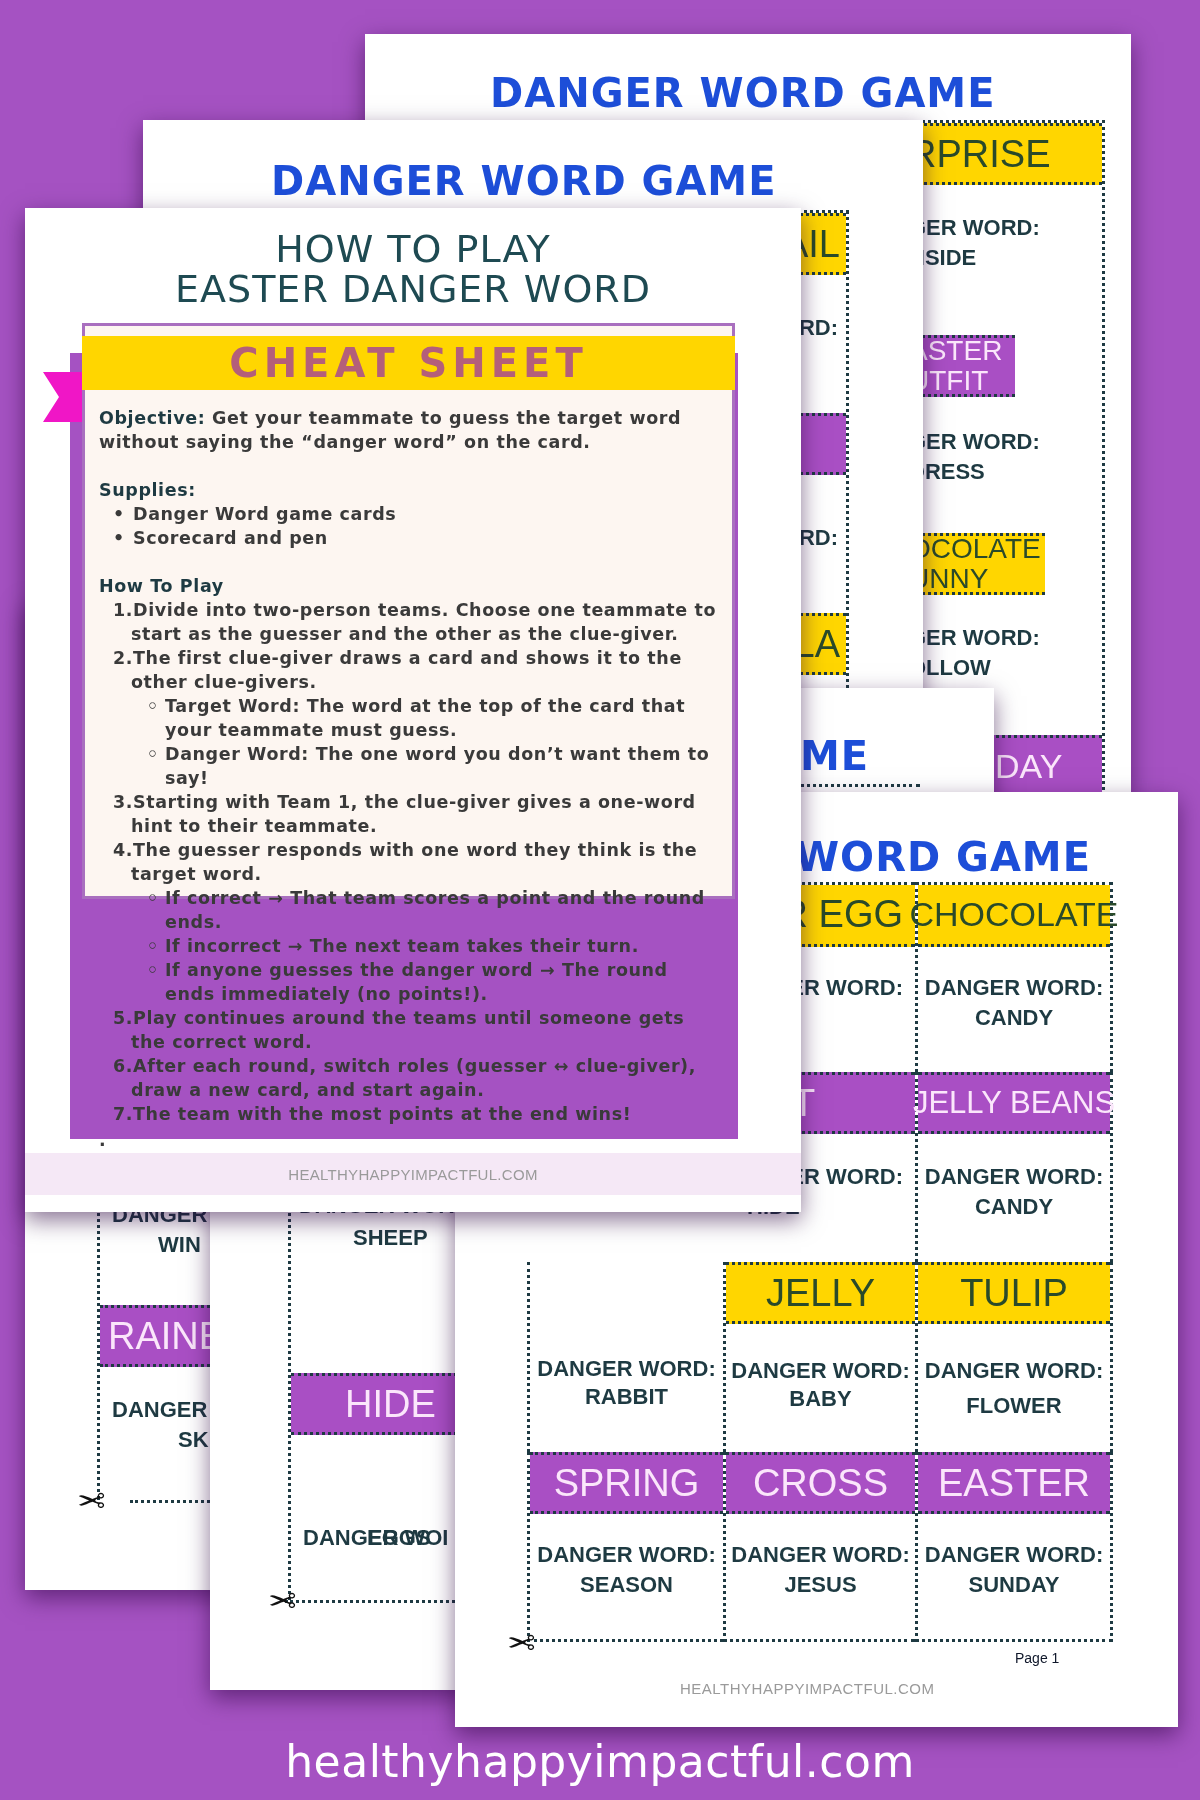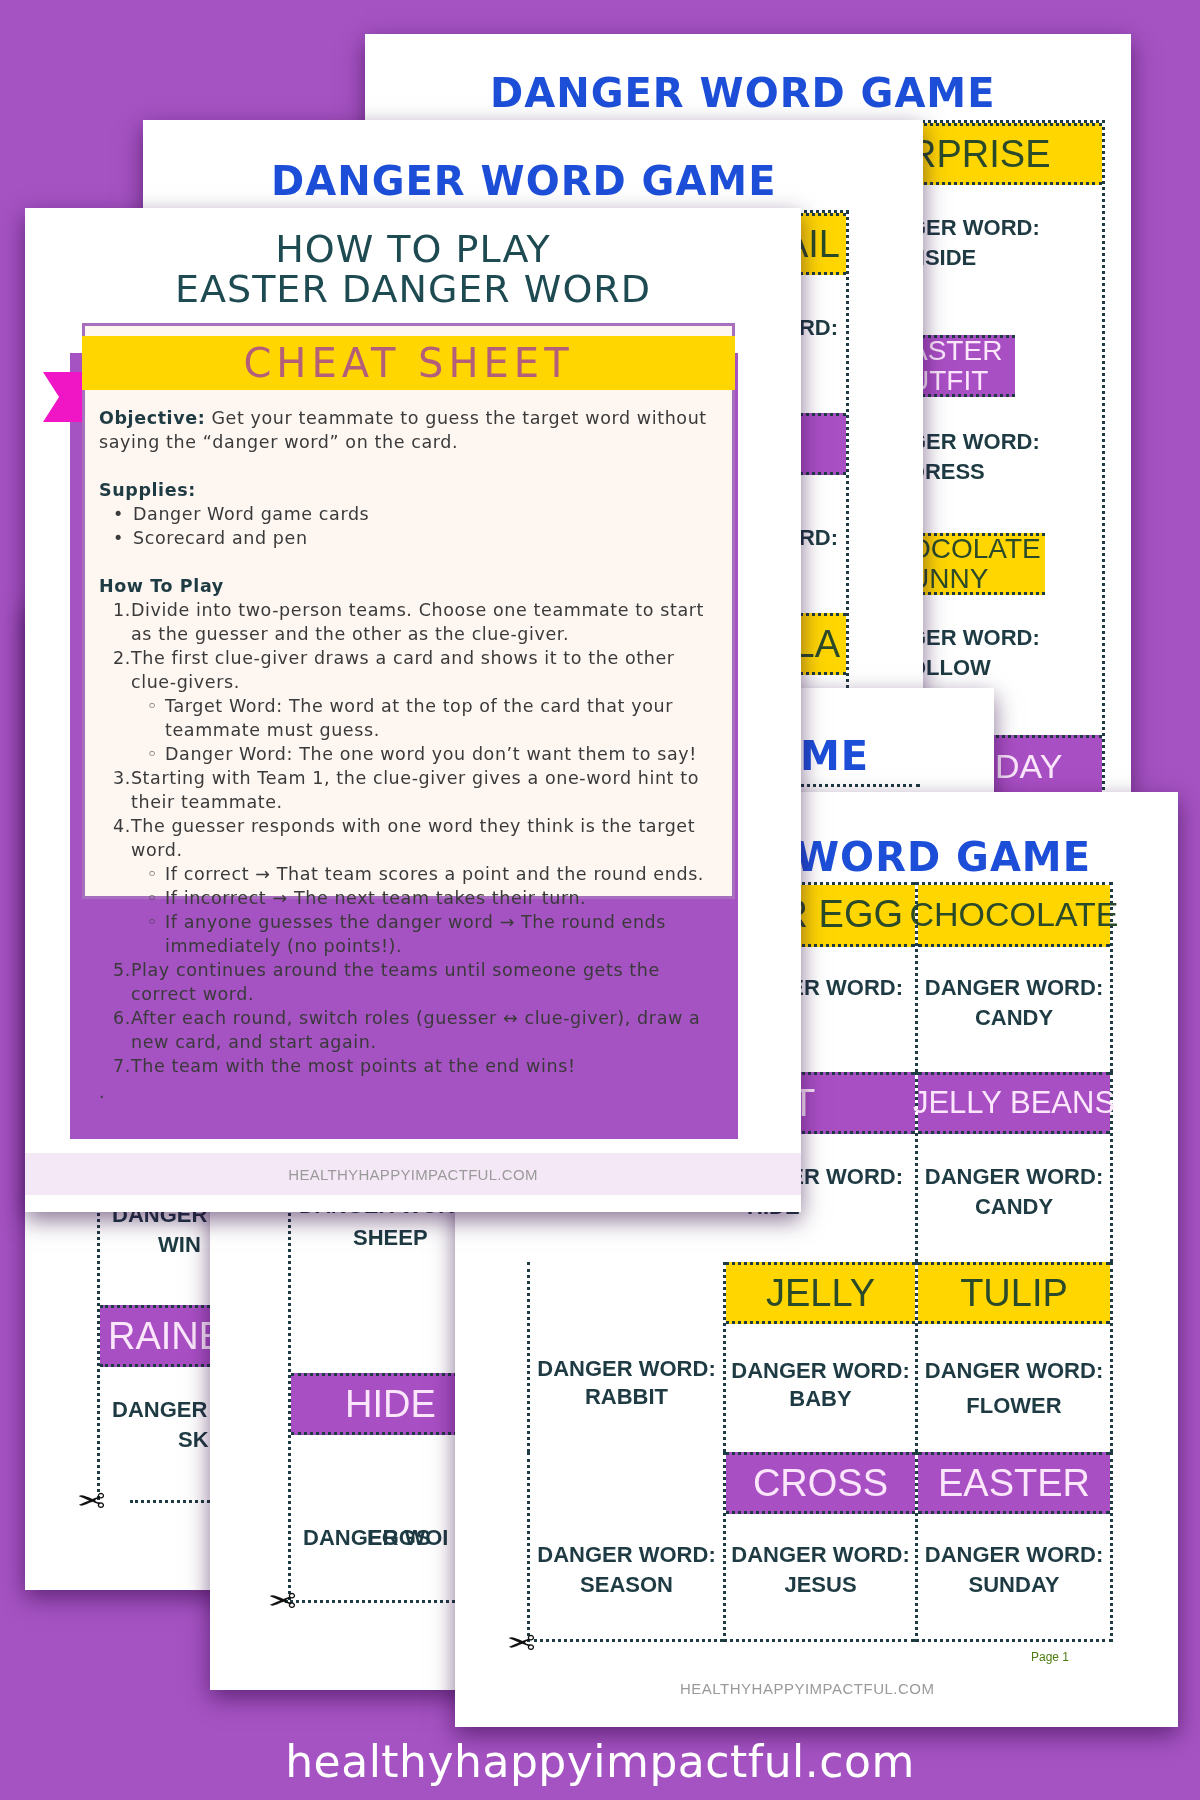--- a/index.html
+++ b/index.html
@@ -9,21 +9,21 @@
   .game-title { position: absolute; font-family: "DejaVu Sans", sans-serif; font-weight: bold; color: #1d4ed8; letter-spacing: 1px; white-space: nowrap; }
   .grid { position: absolute; border: 3px dotted #1e3a42; }
   .cell { position: absolute; border-left: 3px dotted #1e3a42; }
   .cell-title { position: absolute; left: 0; right: 0; height: 62px; display: flex; align-items: center; justify-content: center; font-size: 38px; font-family: "Liberation Sans", sans-serif; white-space: nowrap; border-bottom: 3px dotted #1e3a42; border-top: 3px dotted #1e3a42; }
   .cell-title.yellow { background: #ffd600; color: #2a4a2a; }
   .cell-title.purple { background: #a94fc4; color: #fbe6fb; }
   .cell-danger { position: absolute; left: 0; right: 0; text-align: center; color: #1e3a42; font-weight: bold; font-size: 22px; line-height: 30px; }
   .scissors { position: absolute; font-size: 34px; color: #111; transform: rotate(180deg); }
   .cutline { position: absolute; border-top: 3px dotted #1e3a42; height: 0; }
   .footer-url { position: absolute; color: #9a9a9a; font-size: 15px; letter-spacing: 0.5px; }
-  .page-num { position: absolute; color: #4d7c0f; font-size: 12px; margin-left: 16px; }
+  .page-num { position: absolute; color: #0f172a; font-size: 14px; }
 
   
   #howto { left: 25px; top: 208px; width: 776px; height: 1004px; }
   .howto-title { position: absolute; left: 0; right: 0; text-align: center; color: #1e4a52; font-family: "DejaVu Sans", sans-serif; font-size: 38px; line-height: 42px; letter-spacing: 1px; }
   .sheet-shadow { position: absolute; left: 45px; top: 142px; width: 665px; height: 780px; background: #a552c2; }
   .sheet { position: absolute; left: 57px; top: 115px; width: 653px; height: 800px; background: #fdf6f1; border: 3px solid #a96fbf; }
   .sheet-banner { position: absolute; left: -3px; right: -3px; top: 10px; height: 54px; background: #ffd600; display: flex; align-items: center; justify-content: center; color: #b45f7a; font-size: 40px; letter-spacing: 5px; font-family: "DejaVu Sans", sans-serif; }
   .ribbon { position: absolute; left: 20px; top: 163px; width: 40px; height: 50px; background: #f016c6; clip-path: polygon(0 0,100% 0,100% 100%,0 100%,40% 50%); }
   .sheet-body { position: absolute; left: 14px; top: 80px; right: 14px; color: #3a3a3a; font-size: 17.5px; line-height: 24px; letter-spacing: 0.6px; font-family: "DejaVu Sans", sans-serif; }
   .sheet-body b { color: #1e3a42; }
@@ -131,20 +131,21 @@
     <div class="cell-danger" style="top:94px;">DANGER WORD:</div>
     <div class="cell-danger" style="top:122px;">BABY</div>
   </div>
   <div class="cell" style="left:460px;top:470px;width:198px;height:190px;border-right:3px dotted #1e3a42;">
     <div class="cell-title yellow" style="top:0;">TULIP</div>
     <div class="cell-danger" style="top:94px;">DANGER WORD:</div>
     <div class="cell-danger" style="top:122px;margin-top:7px;">FLOWER</div>
   </div>
 
   <div class="cell" style="left:72px;top:660px;width:196px;height:190px;border-bottom:3px dotted #1e3a42;">
+    <div class="cell-title purple" style="top:0;">SPRING</div>
     <div class="cell-danger" style="top:88px;">DANGER WORD:</div>
     <div class="cell-danger" style="top:118px;">SEASON</div>
   </div>
   <div class="cell" style="left:268px;top:660px;width:192px;height:190px;border-bottom:3px dotted #1e3a42;">
     <div class="cell-title purple" style="top:0;">CROSS</div>
     <div class="cell-danger" style="top:88px;">DANGER WORD:</div>
     <div class="cell-danger" style="top:118px;">JESUS</div>
   </div>
   <div class="cell" style="left:460px;top:660px;width:198px;height:190px;border-right:3px dotted #1e3a42;border-bottom:3px dotted #1e3a42;">
     <div class="cell-title purple" style="top:0;">EASTER</div>
@@ -154,21 +155,21 @@
   <span class="scissors" style="left:52px;top:830px;">✂</span>
   <div class="page-num" style="left:560px;top:858px;">Page 1</div>
   <div class="footer-url" style="left:225px;top:888px;">HEALTHYHAPPYIMPACTFUL.COM</div>
 </div>
 
 <div class="page" id="howto" style="left:25px;top:208px;width:776px;height:1004px;">
   <div class="howto-title" style="top:20px;">HOW TO PLAY</div>
   <div class="howto-title" style="top:60px;">EASTER DANGER WORD</div>
   <div class="sheet-shadow" style="left:45px;top:145px;width:668px;height:786px;"></div>
   <div class="ribbon" style="left:18px;top:164px;"></div>
-  <div class="sheet" style="left:57px;top:115px;width:653px;height:576px;">
+  <div class="sheet" style="left:57px;top:115px;width:653px;height:576px;font-weight:bold;">
     <div class="sheet-banner">CHEAT SHEET</div>
     <div class="sheet-body">
       <div><b>Objective:</b><span> Get your teammate to guess the target word without saying the “danger word” on the card.</span></div>
       <div class="sec">
         <b>Supplies:</b>
         <div class="bullet">Danger Word game cards</div>
         <div class="bullet">Scorecard and pen</div>
       </div>
       <div class="sec">
         <b>How To Play</b>

